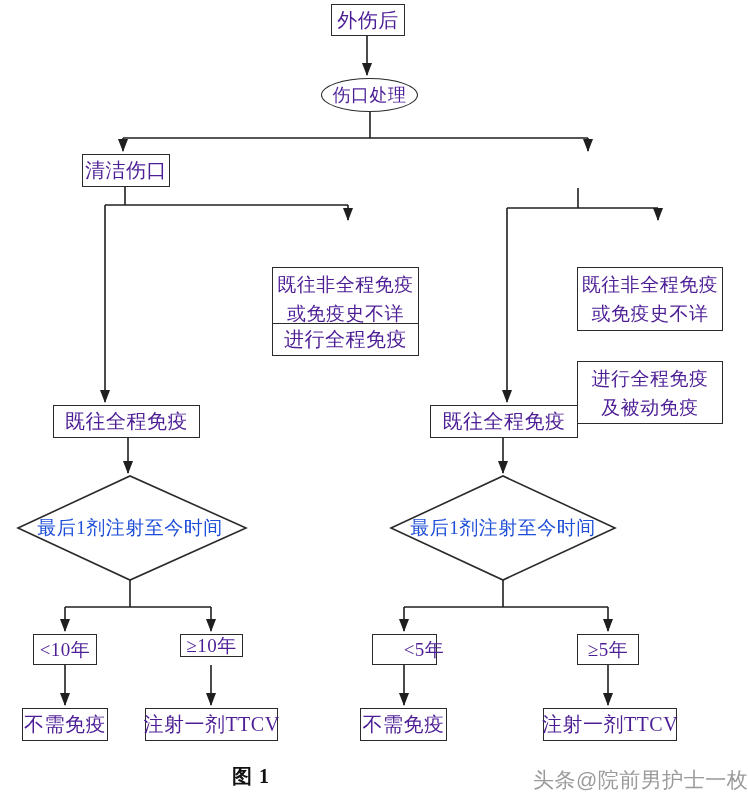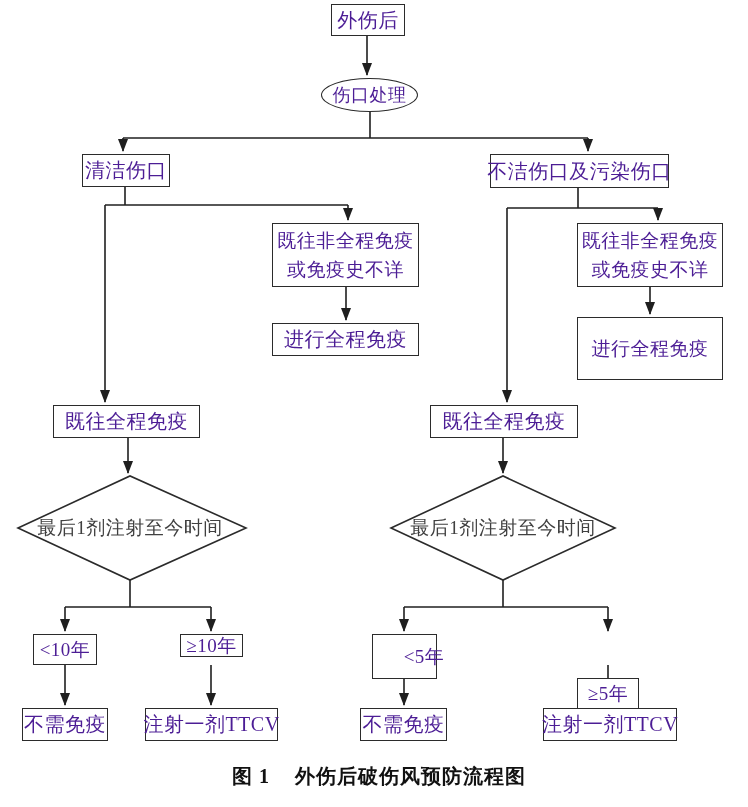--- a/index.html
+++ b/index.html
@@ -31,46 +31,47 @@
     justify-content: center;
     font-size: 20px;
     letter-spacing: 0.5px;
     white-space: nowrap;
   }
   .node.multiline {
     flex-direction: column;
     justify-content: center;
     font-size: 19px;
     line-height: 29px;
+    margin-top: 44px;
   }
   .ellipse {
     border-radius: 50%;
     font-size: 18px;
   }
   .diamond-label {
     position: absolute;
     box-sizing: border-box;
-    color: #404040;
+    color: #1d4ed8;
     display: flex;
     align-items: center;
     justify-content: center;
     font-size: 19px;
     white-space: nowrap;
     letter-spacing: 0.5px;
   }
   .small {
     font-size: 19px;
   }
   #caption {
     position: absolute;
     left: 232px;
     top: 763px;
     display: flex;
     align-items: flex-end;
-    gap: 25px;
+    gap: 2px;
     font-weight: bold;
     font-size: 20px;
     color: #111111;
     letter-spacing: 1px;
   }
   #watermark {
     position: absolute;
     left: 533px;
     top: 766px;
     font-family: "Liberation Sans", "DejaVu Sans", sans-serif;
@@ -137,61 +138,61 @@
     <polygon points="18,528 130,476 246,528 130,580" fill="#ffffff" stroke="#2b2b2b" stroke-width="1.6"></polygon>
     <polygon points="391,528 503,476 615,528 503,580" fill="#ffffff" stroke="#2b2b2b" stroke-width="1.6"></polygon>
   </svg>
 
   <div class="node" style="left:331px; top:4px; width:74px; height:32px;">外伤后</div>
 
   <div class="node" style="left:82px; top:154px; width:88px; height:33px;">清洁伤口</div>
 
   <div class="node ellipse" style="left:321px; top:78px; width:97px; height:34px;">伤口处理</div>
 
-  <div class="node" style="left:490px; top:154px; width:179px; height:34px;">不洁伤口及污染伤口</div>
 
   <div class="node multiline" style="left:272px; top:223px; width:147px; height:64px;">
     <span>既往非全程免疫</span>
     <span>或免疫史不详</span>
   </div>
 
   <div class="node" style="left:272px; top:323px; width:147px; height:33px;">进行全程免疫</div>
 
   <div class="node multiline" style="left:577px; top:223px; width:146px; height:64px;">
     <span>既往非全程免疫</span>
     <span>或免疫史不详</span>
   </div>
 
   <div class="node multiline" style="left:577px; top:317px; width:146px; height:63px;">
     <span>进行全程免疫</span>
+    <span>及被动免疫</span>
   </div>
 
   <div class="node" style="left:53px; top:405px; width:147px; height:33px;">既往全程免疫</div>
 
   <div class="node" style="left:430px; top:405px; width:148px; height:33px;">既往全程免疫</div>
 
   <div class="diamond-label" style="left:20px; top:512px; width:220px; height:32px;">最后1剂注射至今时间</div>
 
   <div class="diamond-label" style="left:393px; top:512px; width:220px; height:32px;">最后1剂注射至今时间</div>
 
   <div class="node small" style="left:33px; top:634px; width:64px; height:31px;">&lt;10年</div>
 
   <div class="node small" style="left:180px; top:634px; width:63px; height:23px;">≥10年</div>
 
-  <div class="node small" style="left:372px; top:634px; width:65px; height:45px;padding-left:39px;">&lt;5年</div>
+  <div class="node small" style="left:372px; top:634px; width:65px; height:31px;padding-left:39px;">&lt;5年</div>
 
-  <div class="node small" style="left:577px; top:634px; width:62px; height:31px;margin-top:44px;">≥5年</div>
+  <div class="node small" style="left:577px; top:634px; width:62px; height:31px;">≥5年</div>
 
   <div class="node" style="left:22px; top:708px; width:86px; height:33px;">不需免疫</div>
 
   <div class="node" style="left:145px; top:708px; width:133px; height:33px;">注射一剂TTCV</div>
 
   <div class="node" style="left:360px; top:708px; width:87px; height:33px;">不需免疫</div>
 
   <div class="node" style="left:543px; top:708px; width:134px; height:33px;">注射一剂TTCV</div>
 
   <div id="caption">
     <span>图 1</span>
-    <span>外伤后破伤风预防流程图</span>
   </div>
 
+  <div id="watermark">头条@院前男护士一枚</div>
 
 </div>
 
 </body></html>

